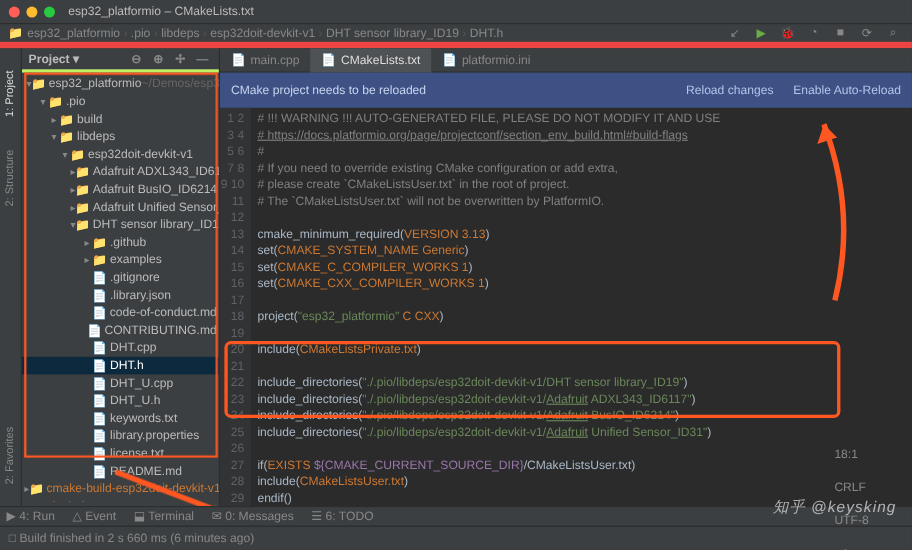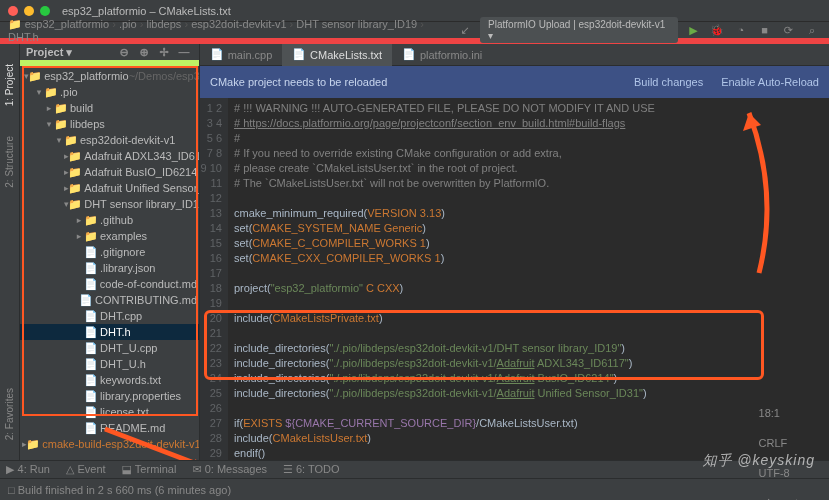--- a/index.html
+++ b/index.html
@@ -11,21 +11,21 @@
 .breadcrumb { background: #3c3f41; height: 22px; display: flex; align-items: center; padding: 0 8px; gap: 4px; color: #888; border-bottom: 6px solid #ef4444; }
 .breadcrumb .sep { color: #555; }
 .breadcrumb .right { margin-left: auto; display: flex; align-items: center; gap: 6px; }
 .run-combo { background: #4c5052; padding: 2px 8px; border-radius: 3px; color: #bbb; font-size: 10px; }
 .icon-btn { width: 18px; height: 18px; display: inline-flex; align-items: center; justify-content: center; color: #888; cursor: pointer; }
 .body { display: flex; height: 416px; }
 .left-gutter { width: 20px; background: #3c3f41; border-right: 1px solid #2b2d2e; display: flex; flex-direction: column; align-items: center; padding-top: 20px; gap: 30px; }
 .left-gutter .vtab { writing-mode: vertical-rl; transform: rotate(180deg); color: #888; font-size: 10px; white-space: nowrap; }
 .left-gutter .vtab.active { color: #ddd; }
 .sidebar { width: 180px; background: #3c3f41; border-right: 1px solid #2b2d2e; overflow: hidden; position: relative; }
-.sidebar-header { height: 22px; display: flex; align-items: center; padding: 0 6px; border-bottom: 6px solid #bef264; color: #bbb; font-weight: bold; }
+.sidebar-header { height: 22px; display: flex; align-items: center; padding: 0 6px; border-bottom: 3px solid #bef264; color: #bbb; font-weight: bold; }
 .sidebar-header .icons { margin-left: auto; display: flex; gap: 2px; }
 .tree { padding: 2px 0; overflow-y: auto; height: 390px; }
 .tree-item { display: flex; align-items: center; height: 16px; padding: 0 2px; white-space: nowrap; color: #bbb; cursor: pointer; }
 .tree-item.hl { background: #0d293e; color: #fff; }
 .tree-item .tw { display: inline-block; width: 10px; text-align: center; color: #888; font-size: 9px; }
 .tree-item .ic { display: inline-block; width: 14px; text-align: center; margin-right: 2px; }
 .box1 { position: absolute; border: 2px solid #ff5722; pointer-events: none; }
 .editor { flex: 1; display: flex; flex-direction: column; background: #2b2b2b; }
 .tabs { height: 22px; background: #3c3f41; display: flex; align-items: center; border-bottom: 1px solid #2b2d2e; }
 .tab { padding: 0 10px; height: 22px; display: flex; align-items: center; color: #888; gap: 4px; }
@@ -58,21 +58,20 @@
     <div class="dot yel"></div>
     <div class="dot grn"></div>
   </div>
   <span>esp32_platformio – CMakeLists.txt</span>
 </div>
 
 <div class="breadcrumb">
   <span id="bc"><span>📁 esp32_platformio</span> <span class="sep">›</span> <span>.pio</span> <span class="sep">›</span> <span>libdeps</span> <span class="sep">›</span> <span>esp32doit-devkit-v1</span> <span class="sep">›</span> <span>DHT sensor library_ID19</span> <span class="sep">›</span> <span>DHT.h</span></span>
   <div class="right">
     <span class="icon-btn">↙</span>
-    <span class="run-combo">PlatformIO Upload | esp32doit-devkit-v1 ▾</span>
     <span class="icon-btn" style="color:#6aab46">▶</span>
     <span class="icon-btn" style="color:#6aab46">🐞</span>
     <span class="icon-btn">◔</span>
     <span class="icon-btn">■</span>
     <span class="icon-btn">⟳</span>
     <span class="icon-btn">⌕</span>
   </div>
 </div>
 
 <div class="body">
@@ -128,21 +127,21 @@
 
   <div class="editor">
     <div class="tabs" id="tabs">
         <div class="tab"><span>📄</span>main.cpp</div>
         <div class="tab active"><span>📄</span>CMakeLists.txt</div>
         <div class="tab"><span>📄</span>platformio.ini</div>
       </div>
     <div class="banner">
       <span>CMake project needs to be reloaded</span>
       <div class="links">
-        <span>Build changes</span>
+        <span>Reload changes</span>
         <span>Enable Auto-Reload</span>
       </div>
     </div>
     <div class="code-area">
       <div class="gutter-ln" id="ln">1
 2
 3
 4
 5
 6

